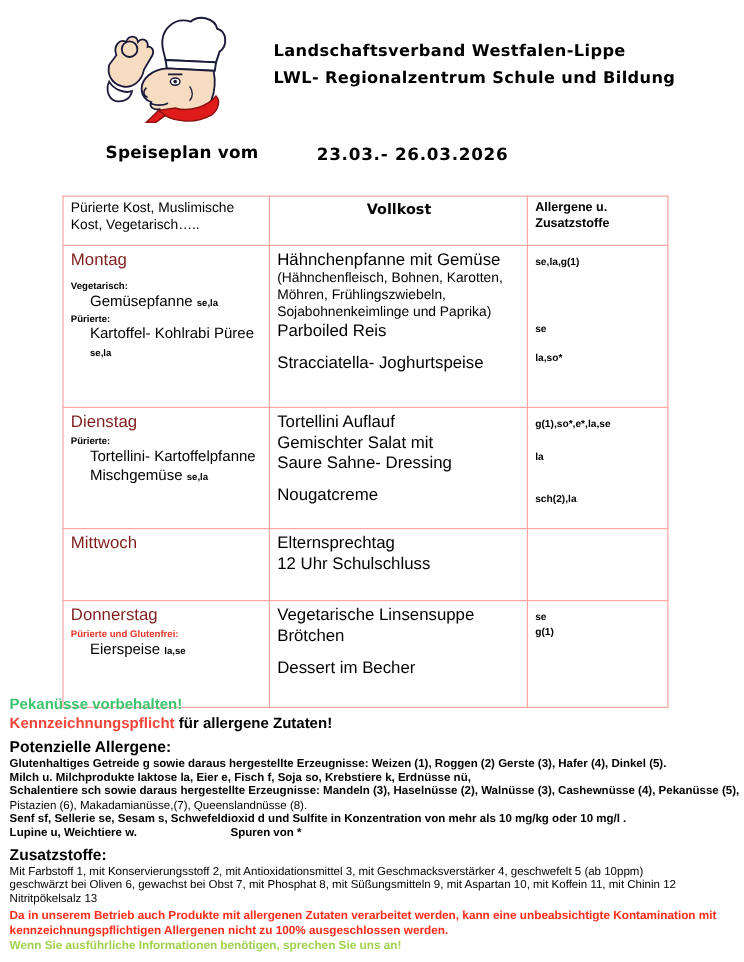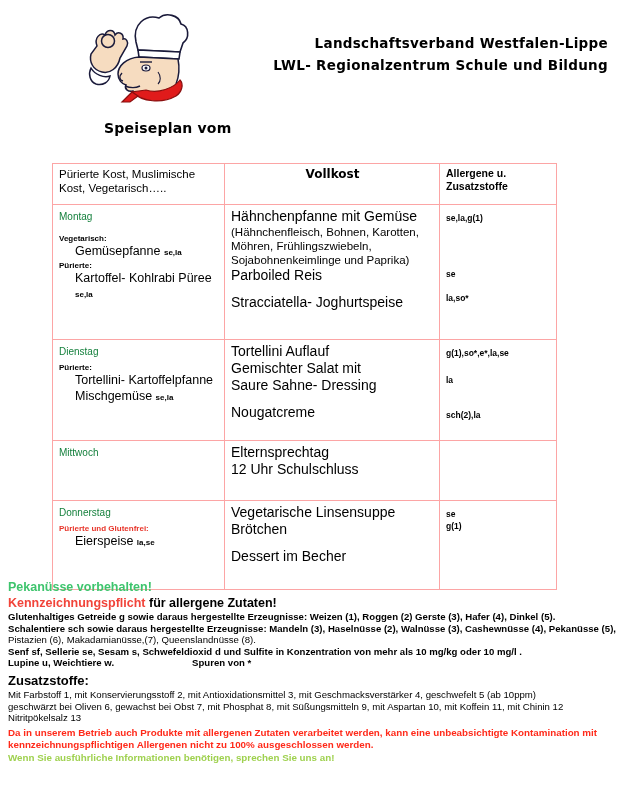--- a/index.html
+++ b/index.html
@@ -14,21 +14,20 @@
     font-family: "Liberation Sans", sans-serif;
     color: #000000;
     position: relative;
     overflow: hidden;
   }
 
   
   .header {
     position: relative;
     height: 112px;
-    text-align: right;
   }
   .chef-logo {
     position: absolute;
     left: 62px;
     top: 12px;
     width: 128px;
     height: 92px;
   }
   .org-block {
     position: absolute;
@@ -42,21 +41,21 @@
     font-size: 13.5px;
     letter-spacing: 0.3px;
     line-height: 22px;
     color: #000;
     white-space: nowrap;
   }
 
   
   .plan-title-row {
     position: absolute;
-    left: 16px;
+    left: 0;
     top: 120px;
     width: 524px;
     height: 30px;
   }
   .plan-label {
     position: absolute;
     left: 88px;
     top: 0;
     font-family: "DejaVu Sans", sans-serif;
     font-weight: bold;
@@ -102,22 +101,22 @@
     font-family: "DejaVu Sans", sans-serif;
   }
   .hdr-allerg {
     font-size: 10.5px;
     font-weight: bold;
     line-height: 13px;
   }
   .header-row td { height: 34px; }
 
   .day-name {
-    color: #15803d;
-    font-size: 10px;
+    color: #7f1d1d;
+    font-size: 14px;
     line-height: 17px;
     margin-bottom: 2px;
   }
   .sub-label {
     font-size: 8px;
     font-weight: bold;
     line-height: 11px;
     color: #000;
   }
   .sub-label.red { color: #e8352a; }
@@ -240,20 +239,21 @@
   </svg>
 
   <div class="org-block">
     <div class="org-line">Landschaftsverband Westfalen-Lippe</div>
     <div class="org-line">LWL- Regionalzentrum Schule und Bildung</div>
   </div>
 </div>
 
 <div class="plan-title-row">
   <div class="plan-label">Speiseplan vom</div>
+  <div class="plan-date">23.03.- 26.03.2026</div>
 </div>
 
 <table class="menu-table">
   <colgroup>
     <col class="col-diet">
       <col class="col-main">
       <col class="col-allerg">
   </colgroup>
   <tbody>
     <tr class="header-row">
@@ -362,22 +362,26 @@
 </table>
 
 <div class="legend">
 
   <div class="lg-green">Pekanüsse vorbehalten!</div>
 
   <div class="lg-line2">
     <span class="lg-red-bold">Kennzeichnungspflicht</span><span> für allergene Zutaten!</span>
   </div>
 
+  <div class="lg-head mt3">
+    <span>Potenzielle Allergene</span><span>:</span>
+  </div>
 
   <div class="lg-body">Glutenhaltiges Getreide g sowie daraus hergestellte Erzeugnisse: Weizen (1), Roggen (2) Gerste (3), Hafer (4), Dinkel (5).</div>
+  <div class="lg-body">Milch u. Milchprodukte laktose la, Eier e, Fisch f, Soja so, Krebstiere k, Erdnüsse nü,</div>
   <div class="lg-body">Schalentiere sch sowie daraus hergestellte Erzeugnisse: Mandeln (3), Haselnüsse (2), Walnüsse (3), Cashewnüsse (4), Pekanüsse (5),</div>
   <div class="lg-body-plain">Pistazien (6), Makadamianüsse,(7), Queenslandnüsse (8).</div>
   <div class="lg-body">Senf sf,  Sellerie se, Sesam s, Schwefeldioxid d und Sulfite in Konzentration von mehr als 10 mg/kg oder 10 mg/l .</div>
 
   <div class="lg-body">
     <span>Lupine u, Weichtiere w.</span><span class="lg-indent-spur"></span><span>Spuren von *</span>
   </div>
 
   <div class="lg-head mt3">Zusatzstoffe:</div>
 

